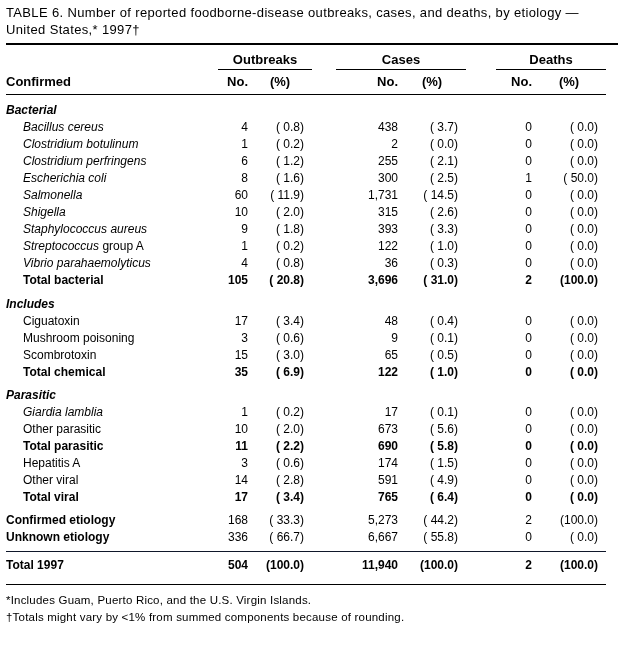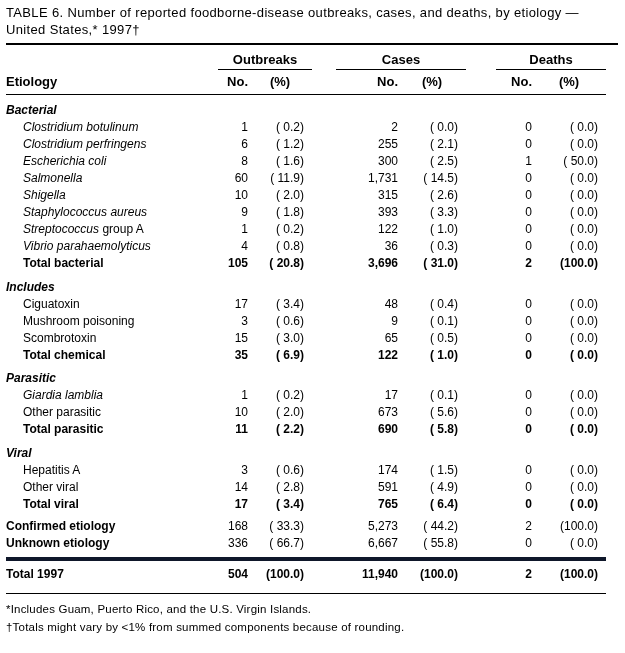--- a/index.html
+++ b/index.html
@@ -47,21 +47,21 @@
   td.pct { text-align: right; padding-right: 8px; white-space: pre; }
   td.etiology { white-space: nowrap; overflow: hidden; }
   .row-item td.etiology, .row-total td.etiology { padding-left: 17px; }
   .row-section td { font-weight: bold; padding-top: 8px; font-style: italic; }
   .row-total td { font-weight: bold; }
   .row-summary td.etiology { font-weight: bold; }
   tr.row-total + tr.row-summary td { padding-top: 7px; }
   tbody tr:nth-last-child(2) td { padding-bottom: 7px; }
   .row-grand td {
     font-weight: bold;
-    border-top: 4px solid #0f172a;
+    border-top: 1px solid #0f172a;
     border-bottom: 1px solid #000;
     padding-top: 6px;
     padding-bottom: 12px;
   }
   .italic { font-style: italic; }
   .footnotes {
     margin-top: 7px;
     font-size: 11.5px;
     line-height: 1.5;
     letter-spacing: 0.2px;
@@ -88,36 +88,47 @@
   <thead>
     <tr class="group-row">
       <th class="etiology-head"></th>
       <th class="group" colspan="2">Outbreaks</th>
       <th class="spacer"></th>
       <th class="group" colspan="2">Cases</th>
       <th class="spacer"></th>
       <th class="group" colspan="2">Deaths</th>
     </tr>
     <tr class="sub-row">
-      <th class="etiology-head">Etiology</th>
+      <th class="etiology-head">Confirmed</th>
       <th class="num-head">No.</th>
       <th class="pct-head">(%)</th>
       <th class="spacer"></th>
       <th class="num-head">No.</th>
       <th class="pct-head">(%)</th>
       <th class="spacer"></th>
       <th class="num-head">No.</th>
       <th class="pct-head">(%)</th>
     </tr>
   </thead>
   <tbody>
       <tr class="row-section">
         <td class="etiology" colspan="9"><span>Bacterial</span></td>
       </tr>
       <tr class="row-item">
+        <td class="etiology"><span class="italic">Bacillus cereus</span></td>
+        <td class="num">4</td>
+        <td class="pct">( 0.8)</td>
+        <td class="spacer"></td>
+        <td class="num">438</td>
+        <td class="pct">( 3.7)</td>
+        <td class="spacer"></td>
+        <td class="num">0</td>
+        <td class="pct">( 0.0)</td>
+      </tr>
+      <tr class="row-item">
         <td class="etiology"><span class="italic">Clostridium botulinum</span></td>
         <td class="num">1</td>
         <td class="pct">( 0.2)</td>
         <td class="spacer"></td>
         <td class="num">2</td>
         <td class="pct">( 0.0)</td>
         <td class="spacer"></td>
         <td class="num">0</td>
         <td class="pct">( 0.0)</td>
       </tr>
@@ -284,23 +295,20 @@
       <tr class="row-total">
         <td class="etiology"><span>Total parasitic</span></td>
         <td class="num">11</td>
         <td class="pct">( 2.2)</td>
         <td class="spacer"></td>
         <td class="num">690</td>
         <td class="pct">( 5.8)</td>
         <td class="spacer"></td>
         <td class="num">0</td>
         <td class="pct">( 0.0)</td>
-      </tr>
-      <tr class="row-section">
-        <td class="etiology" colspan="9"><span>Viral</span></td>
       </tr>
       <tr class="row-item">
         <td class="etiology"><span>Hepatitis A</span></td>
         <td class="num">3</td>
         <td class="pct">( 0.6)</td>
         <td class="spacer"></td>
         <td class="num">174</td>
         <td class="pct">( 1.5)</td>
         <td class="spacer"></td>
         <td class="num">0</td>

